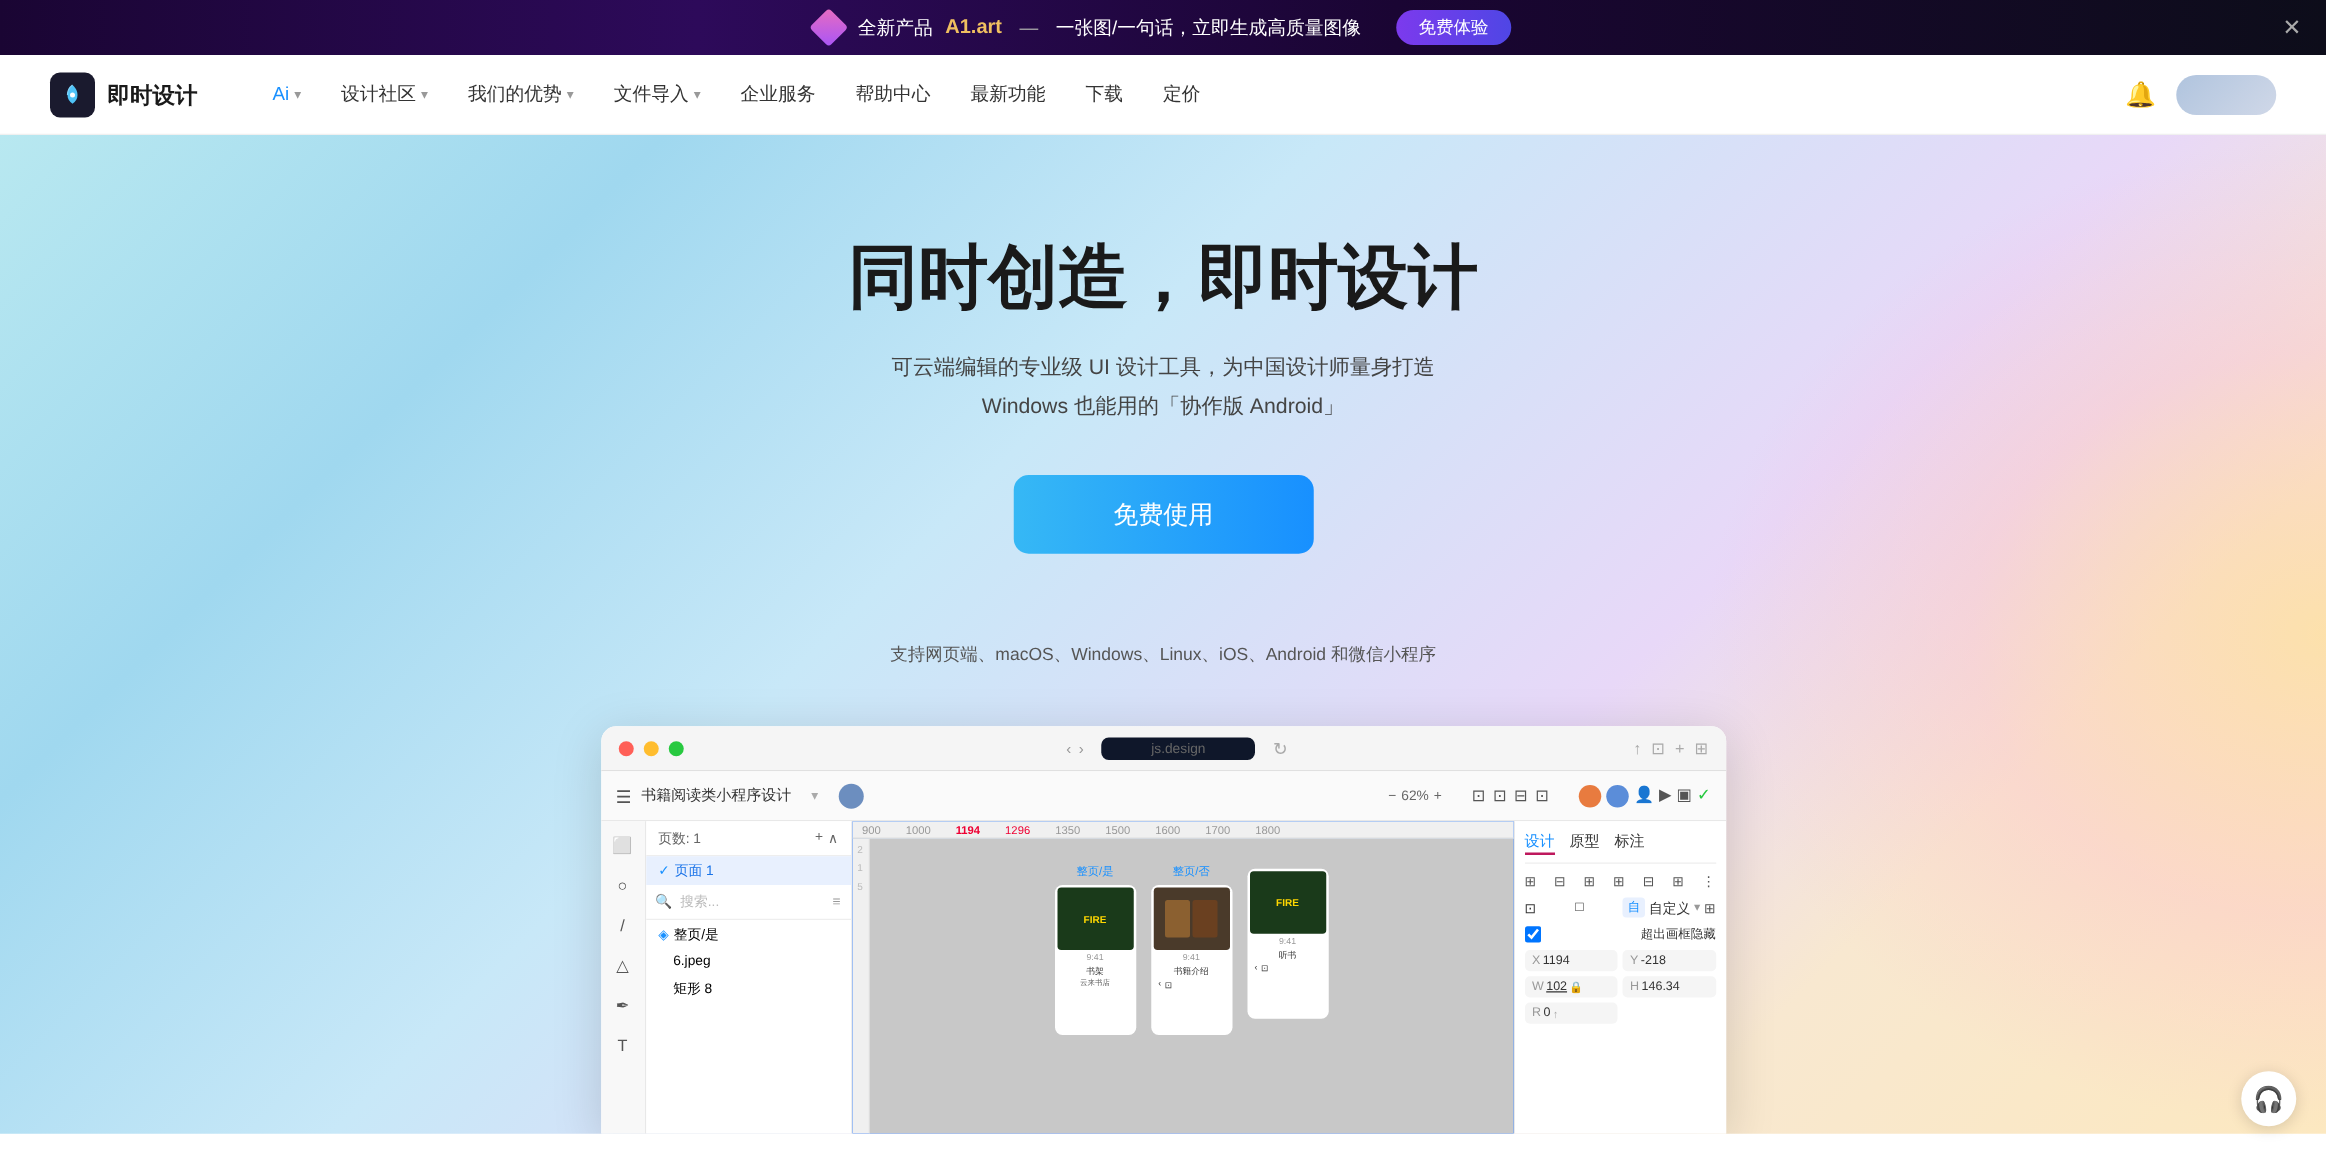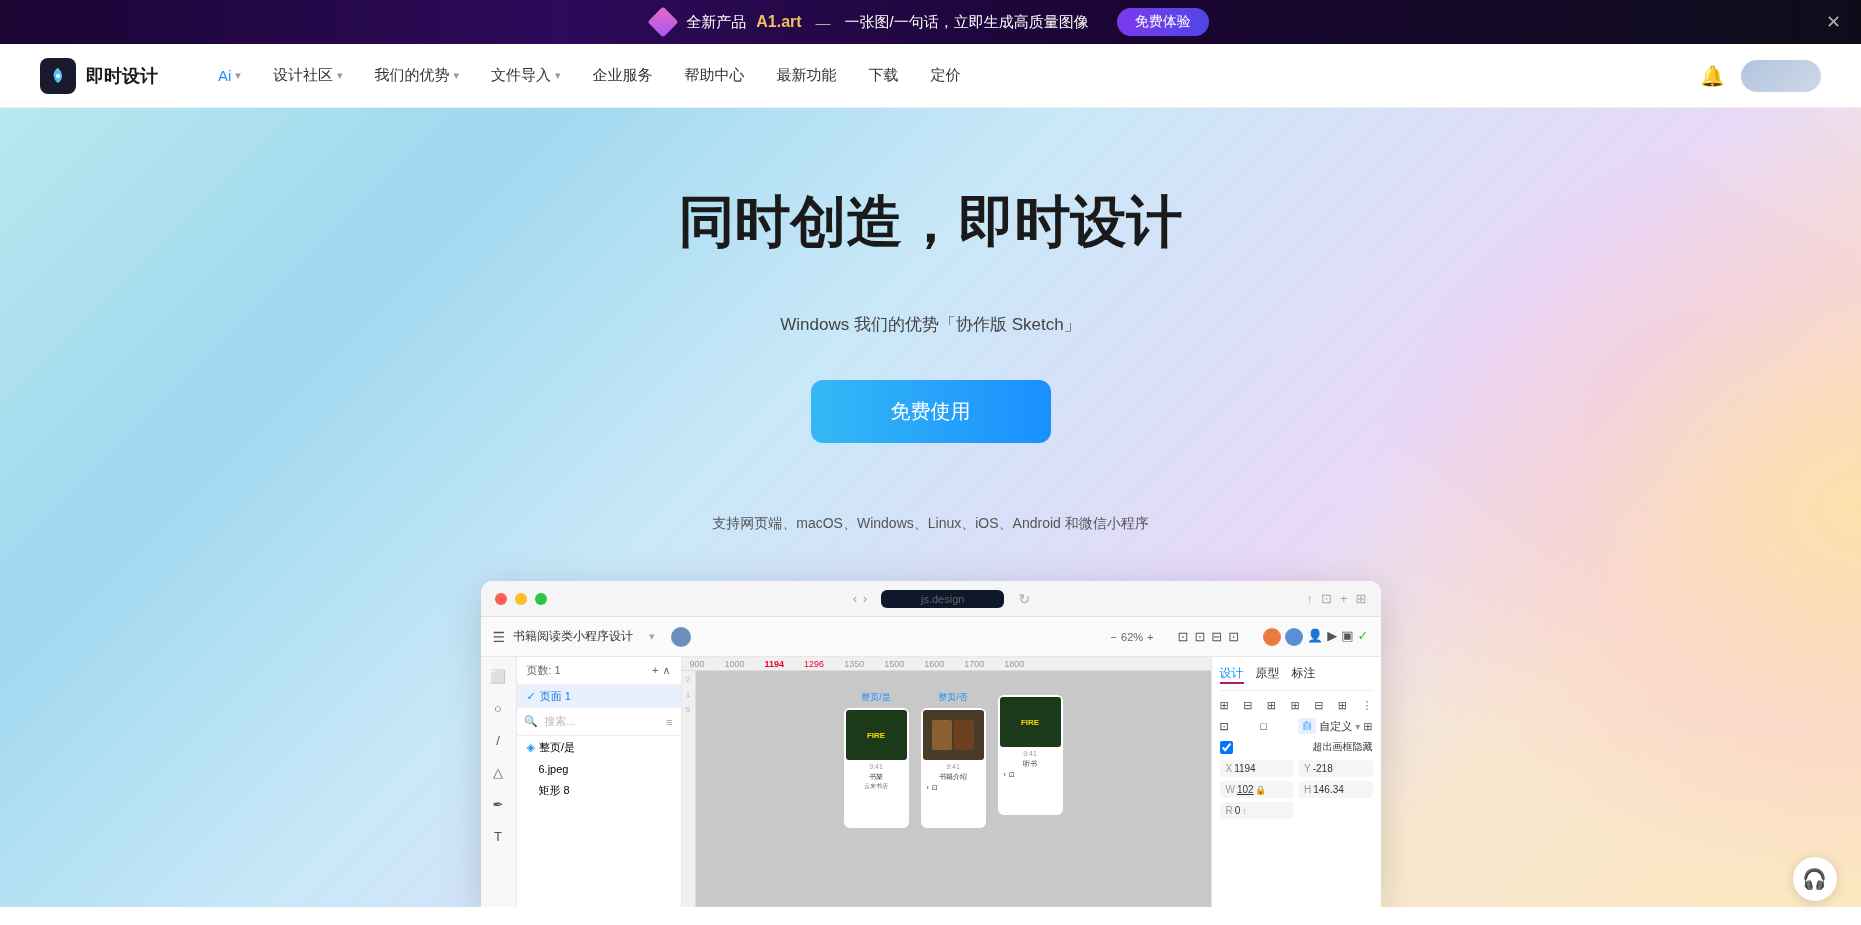--- a/index.html
+++ b/index.html
@@ -409,22 +409,22 @@
     <div class="nav-avatar"></div>
   </div>
 </nav>
 
 <section class="hero">
   <div class="hero-right-glow"></div>
 
   <h1 class="hero-title">同时创造，即时设计</h1>
 
   <p class="hero-subtitle">
-    <br>
-    <span>Windows 我们的优势「协作版 Sketch」</span>
+    <span>可云端编辑的专业级 UI 设计工具，为中国设计师量身打造</span><br>
+    <span>Windows 也能用的「协作版 Android」</span>
   </p>
 
   <button class="hero-btn">免费使用</button>
 
   <p class="hero-platforms">支持网页端、macOS、Windows、Linux、iOS、Android 和微信小程序</p>
 
   
   <div class="app-window">
 
     <div class="window-titlebar">

